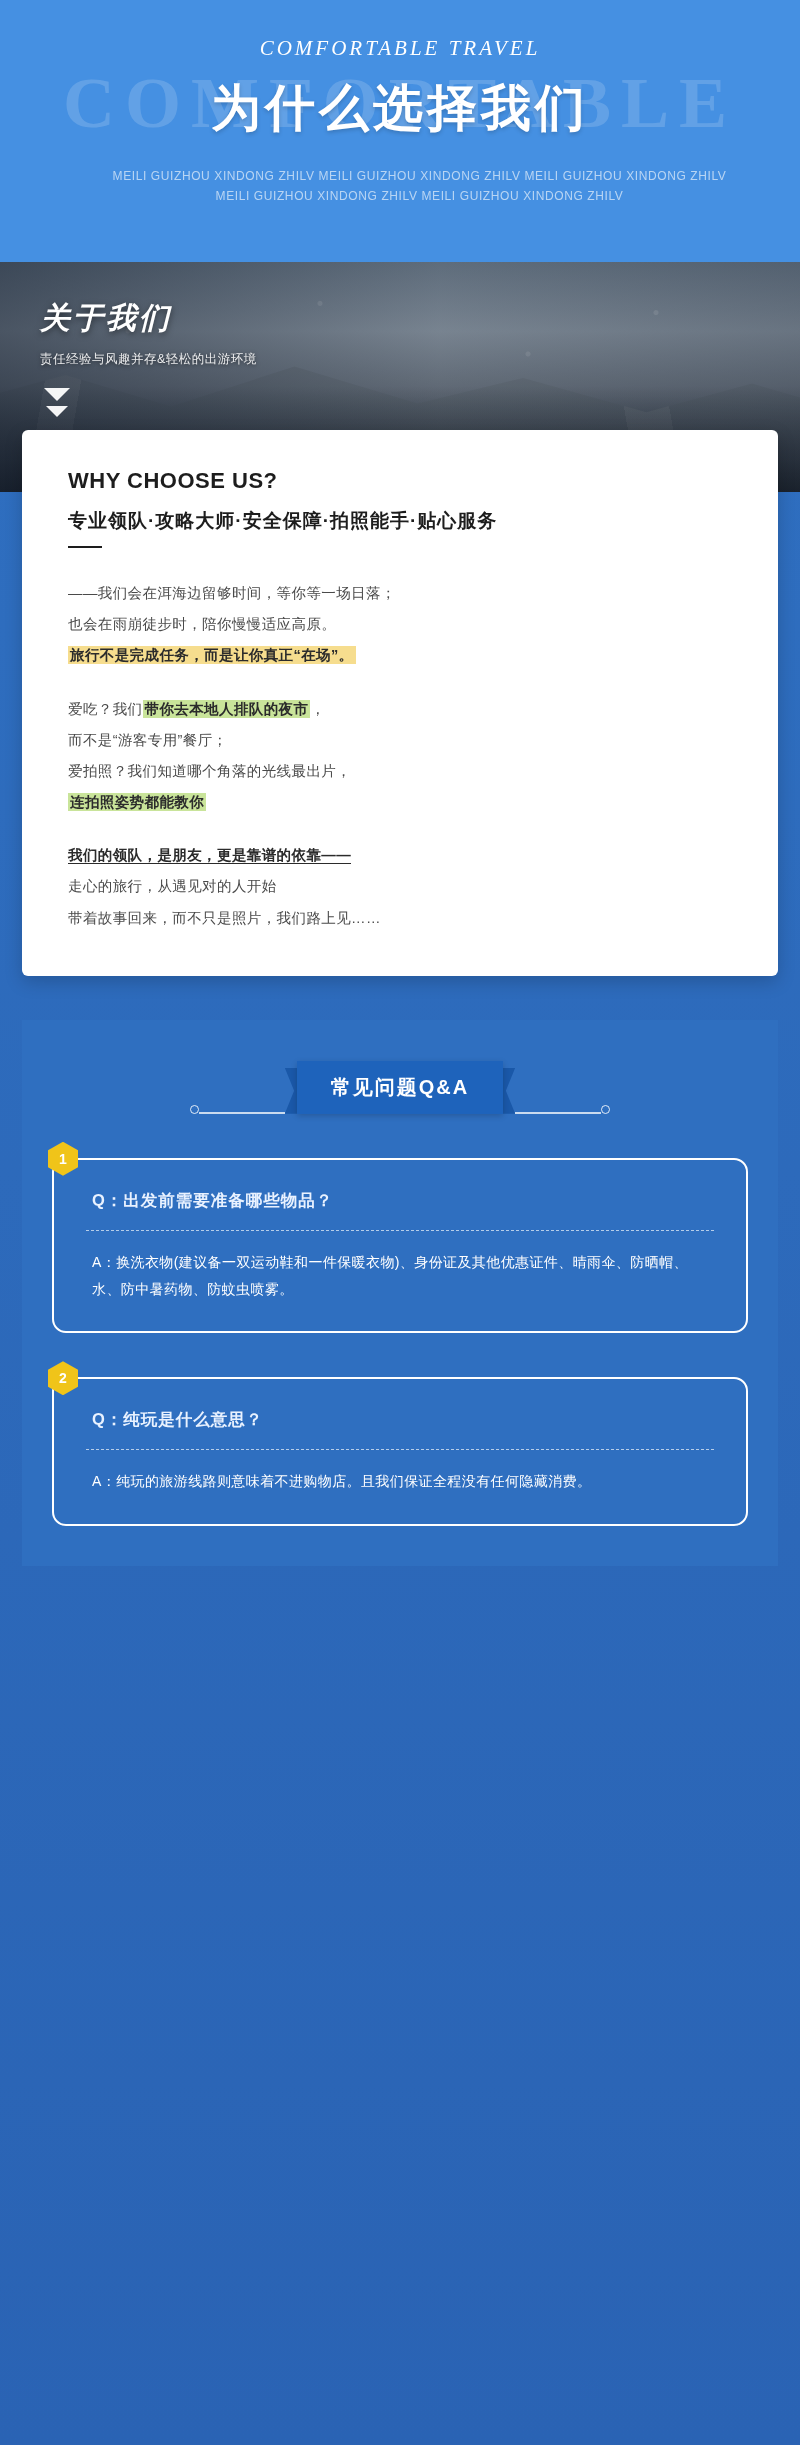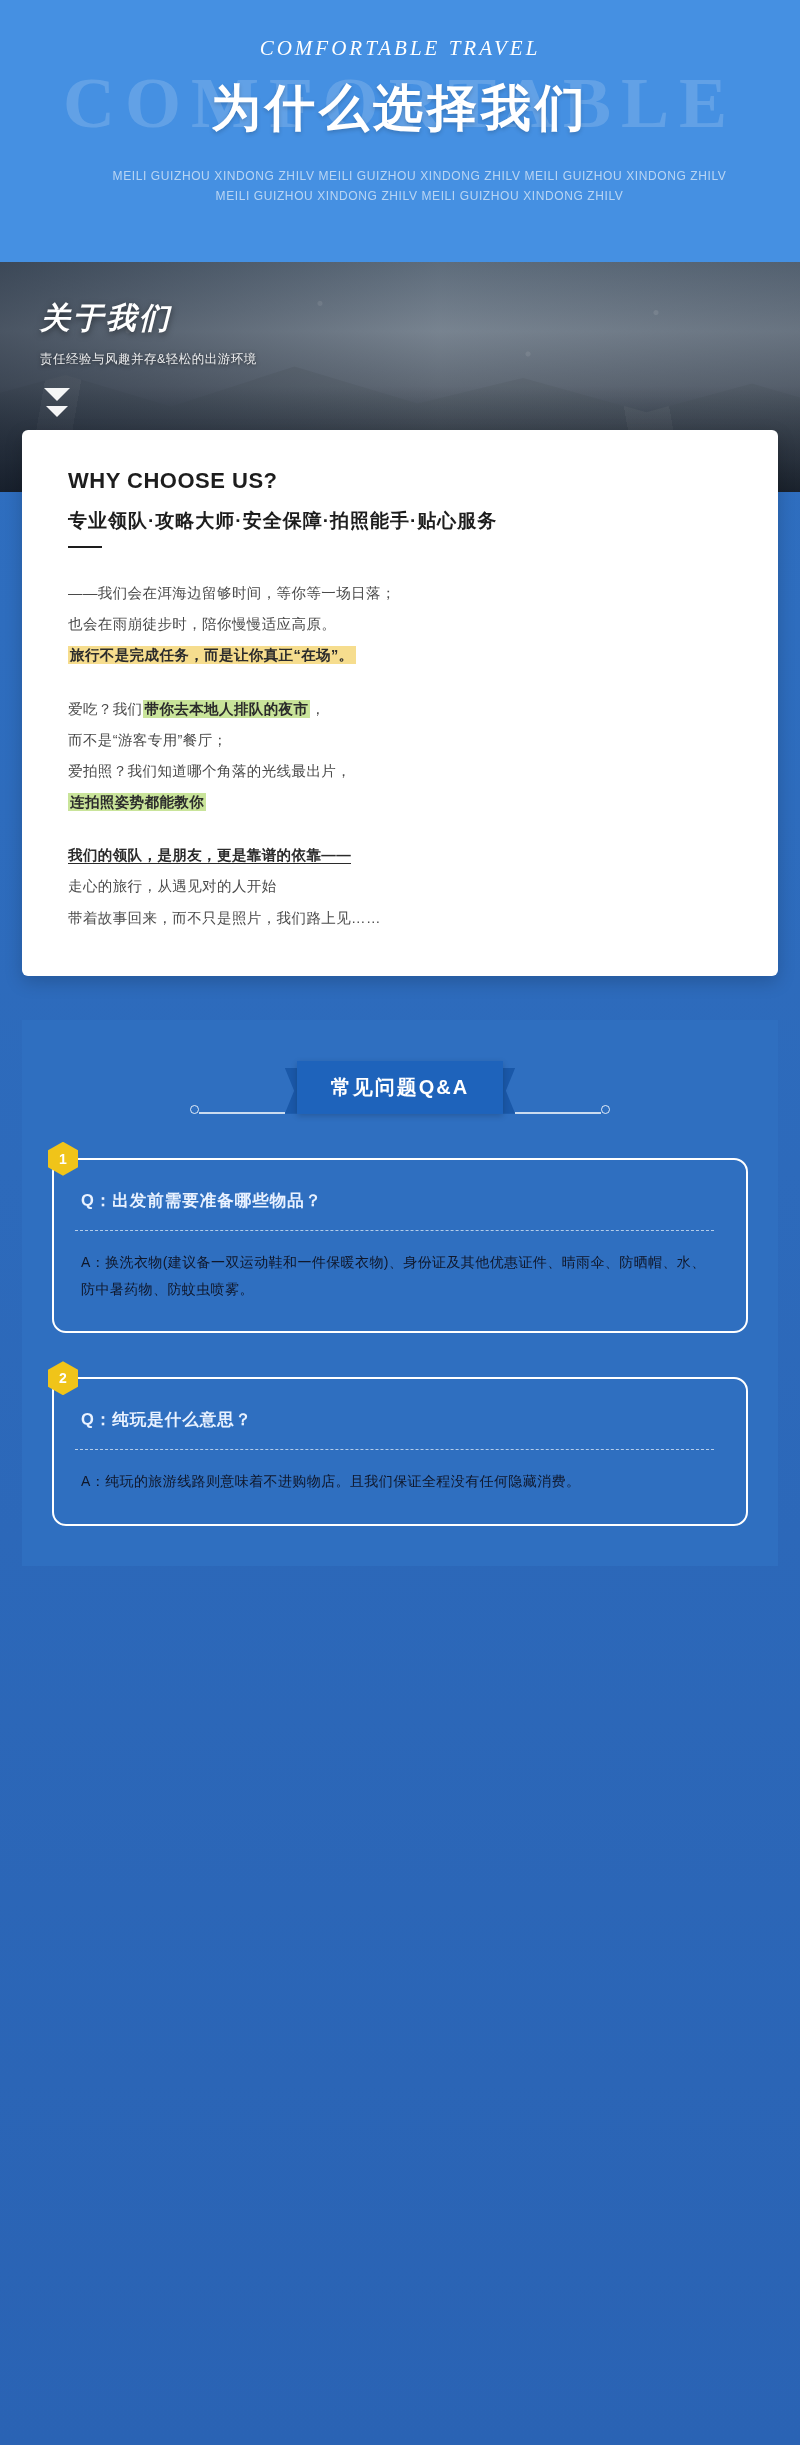--- a/index.html
+++ b/index.html
@@ -232,21 +232,21 @@
     z-index: 1;
   }
   .ribbon-tail.left { clip-path: polygon(0 0, 100% 0, 100% 100%, 0 100%, 36% 50%); }
   .ribbon-tail.right { clip-path: polygon(0 0, 100% 0, 64% 50%, 100% 100%, 0 100%); }
 
   .qa-item { position: relative; margin: 44px 30px 0 30px; }
   .qa-box {
     border: 2px solid #ffffff;
     border-radius: 14px;
     background: transparent;
-    padding: 30px 26px 28px 15px;
+    padding: 30px 26px 28px 26px;
   }
   .qa-badge {
     position: absolute;
     left: -4px;
     top: -16px;
     width: 30px;
     height: 34px;
     background: #f0c419;
     clip-path: polygon(50% 0, 100% 25%, 100% 75%, 50% 100%, 0 75%, 0 25%);
     color: #ffffff;
@@ -263,21 +263,21 @@
     font-weight: bold;
     letter-spacing: 1px;
     padding-left: 12px;
   }
   .qa-sep {
     margin: 18px 6px 0 6px;
     border-top: 1.5px dashed rgba(255,255,255,0.65);
   }
   .qa-a {
     margin-top: 18px;
-    color: #0f172a;
+    color: #ffffff;
     font-size: 14px;
     line-height: 1.95;
     letter-spacing: 0.4px;
     padding-left: 12px;
     padding-right: 6px;
   }
 </style>
 </head>
 <body>
 

